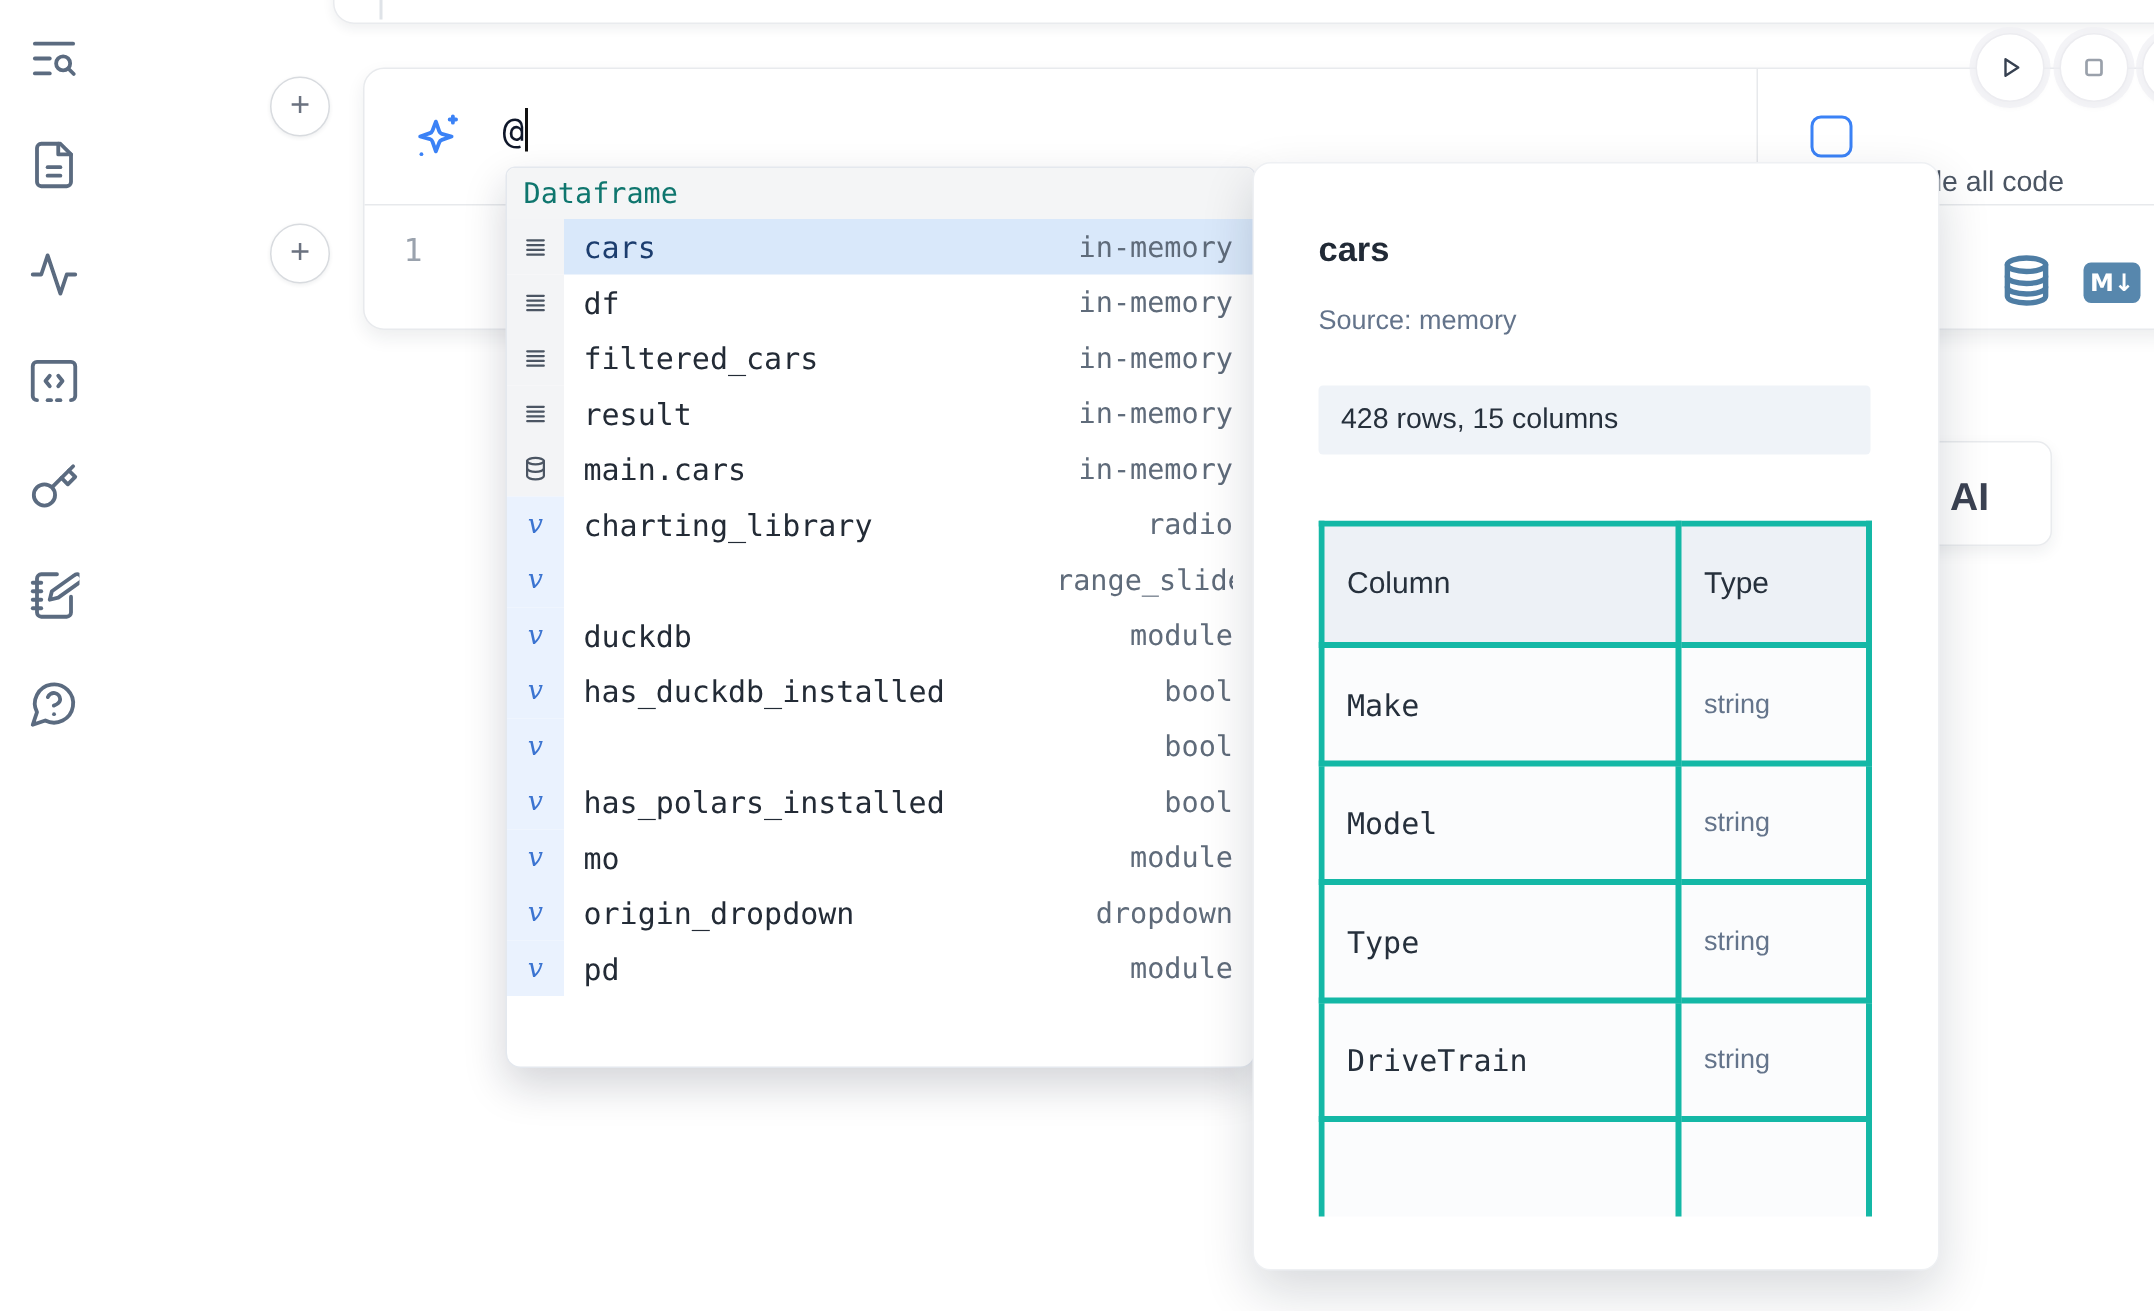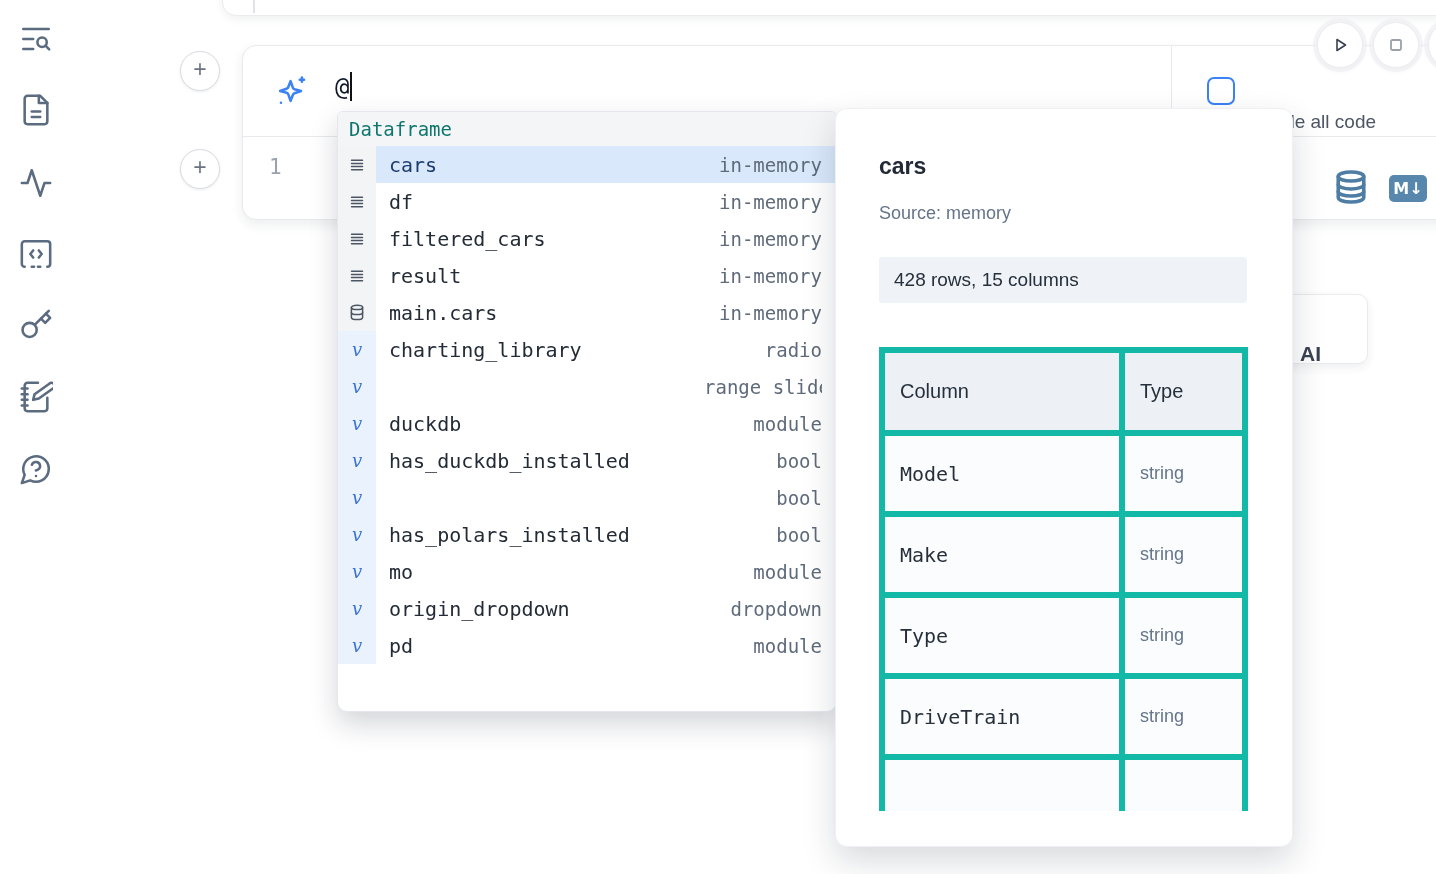--- a/index.html
+++ b/index.html
@@ -53,30 +53,30 @@
   .v-glyph{font-family:"DejaVu Serif",serif;font-style:italic;font-size:18px;color:#3b74d1;}
   .ac-gutter svg{stroke:#4b5563;fill:none;stroke-width:1.5;stroke-linecap:round;}
 
   
   #preview{left:835px;top:108px;width:456px;height:737px;background:#fff;border:1px solid #eef0f3;border-radius:12px;box-shadow:0 14px 34px rgba(15,23,42,.16);z-index:30;}
   #pv-title{position:absolute;left:43px;top:44px;font-size:23px;font-weight:bold;color:#212a36;}
   #pv-source{position:absolute;left:43px;top:94px;font-size:18px;color:#64748b;}
   #pv-shape{position:absolute;left:43px;top:148px;width:368px;height:46px;background:#eff3f8;border-radius:3px;font-size:19px;color:#26303c;line-height:46px;padding-left:15px;box-sizing:border-box;}
   #pv-table-wrap{position:absolute;left:43px;top:238px;width:369px;height:464px;overflow:hidden;}
   #pv-table{border-collapse:collapse;width:369px;}
-  #pv-table th,#pv-table td{border:6px solid #14b8a6;text-align:left;padding-left:15px;}
+  #pv-table th,#pv-table td{border:4px solid #14b8a6;text-align:left;padding-left:15px;}
   #pv-table th{background:#edf1f6;height:75px;font-size:20px;font-weight:normal;color:#26303c;}
   #pv-table td{background:#fbfcfd;height:73px;}
   #pv-table td.col-name{font-family:"DejaVu Sans Mono",monospace;font-size:20px;color:#26303c;width:218px;}
   #pv-table td.col-type{font-size:18px;color:#64748b;}
 
   
   #ai-card{left:1258px;top:294px;width:108px;height:68px;background:#fff;border:1px solid #e9ebee;border-radius:10px;box-shadow:0 4px 10px rgba(31,41,55,.07);z-index:10;}
   #ai-bar{position:absolute;left:29px;top:22px;width:4px;height:25px;background:#3b4252;}
-  #ai-text{position:absolute;left:41px;top:21px;font-size:21px;font-weight:bold;color:#3b4252;margin-top:26px;}
+  #ai-text{position:absolute;left:41px;top:21px;font-size:26px;font-weight:bold;color:#3b4252;}
 </style>
 </head>
 <body>
 
 <div id="sidebar" class="abs">
     <div class="sb-icon" style="top: 22px;">
       <svg viewBox="0 0 24 24">
         <path d="M21 5H3"></path>
         <path d="M10 12H3"></path>
         <path d="M10 19H3"></path>
@@ -329,28 +329,28 @@
   <div id="pv-table-wrap">
     <table id="pv-table">
       <thead>
           <tr id="pv-thead-row">
             <th>Column</th>
             <th>Type</th>
           </tr>
         </thead>
       <tbody id="pv-tbody">
           <tr>
+            <td class="col-name">Make</td>
+            <td class="col-type">string</td>
+          </tr>
+          <tr>
             <td class="col-name">Model</td>
             <td class="col-type">string</td>
           </tr>
           <tr>
-            <td class="col-name">Make</td>
-            <td class="col-type">string</td>
-          </tr>
-          <tr>
             <td class="col-name">Type</td>
             <td class="col-type">string</td>
           </tr>
           <tr>
             <td class="col-name">DriveTrain</td>
             <td class="col-type">string</td>
           </tr>
           <tr>
             <td class="col-name"></td>
             <td class="col-type"></td>

